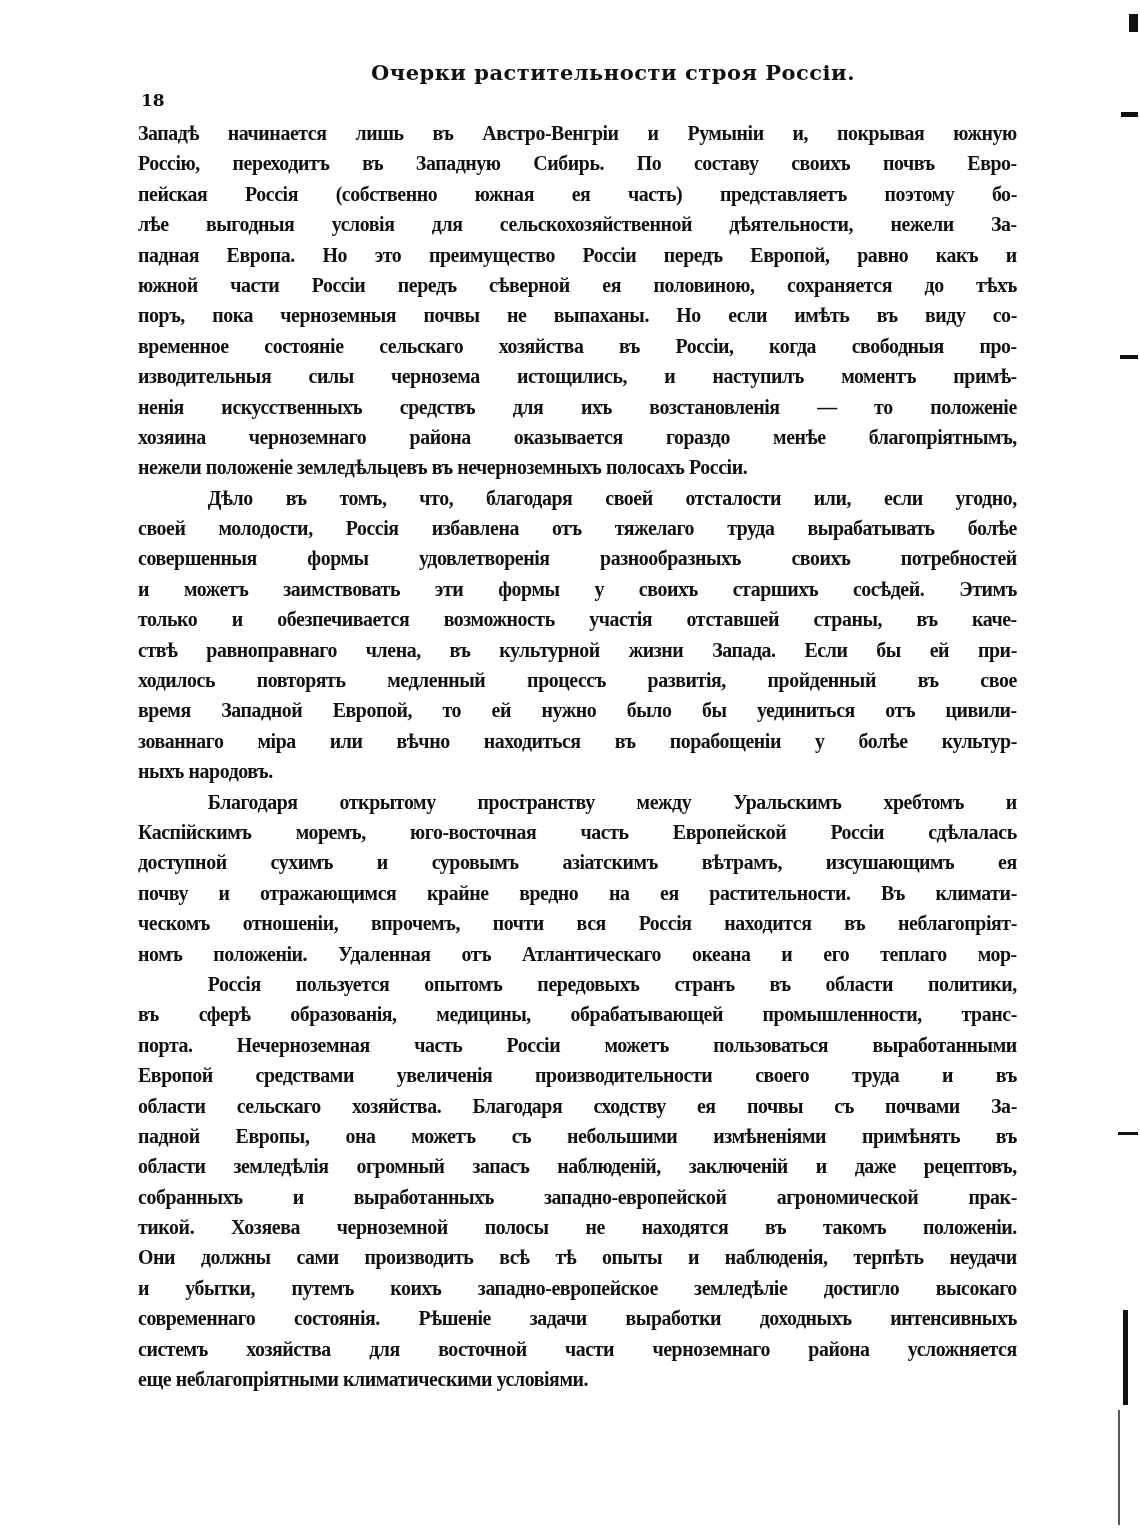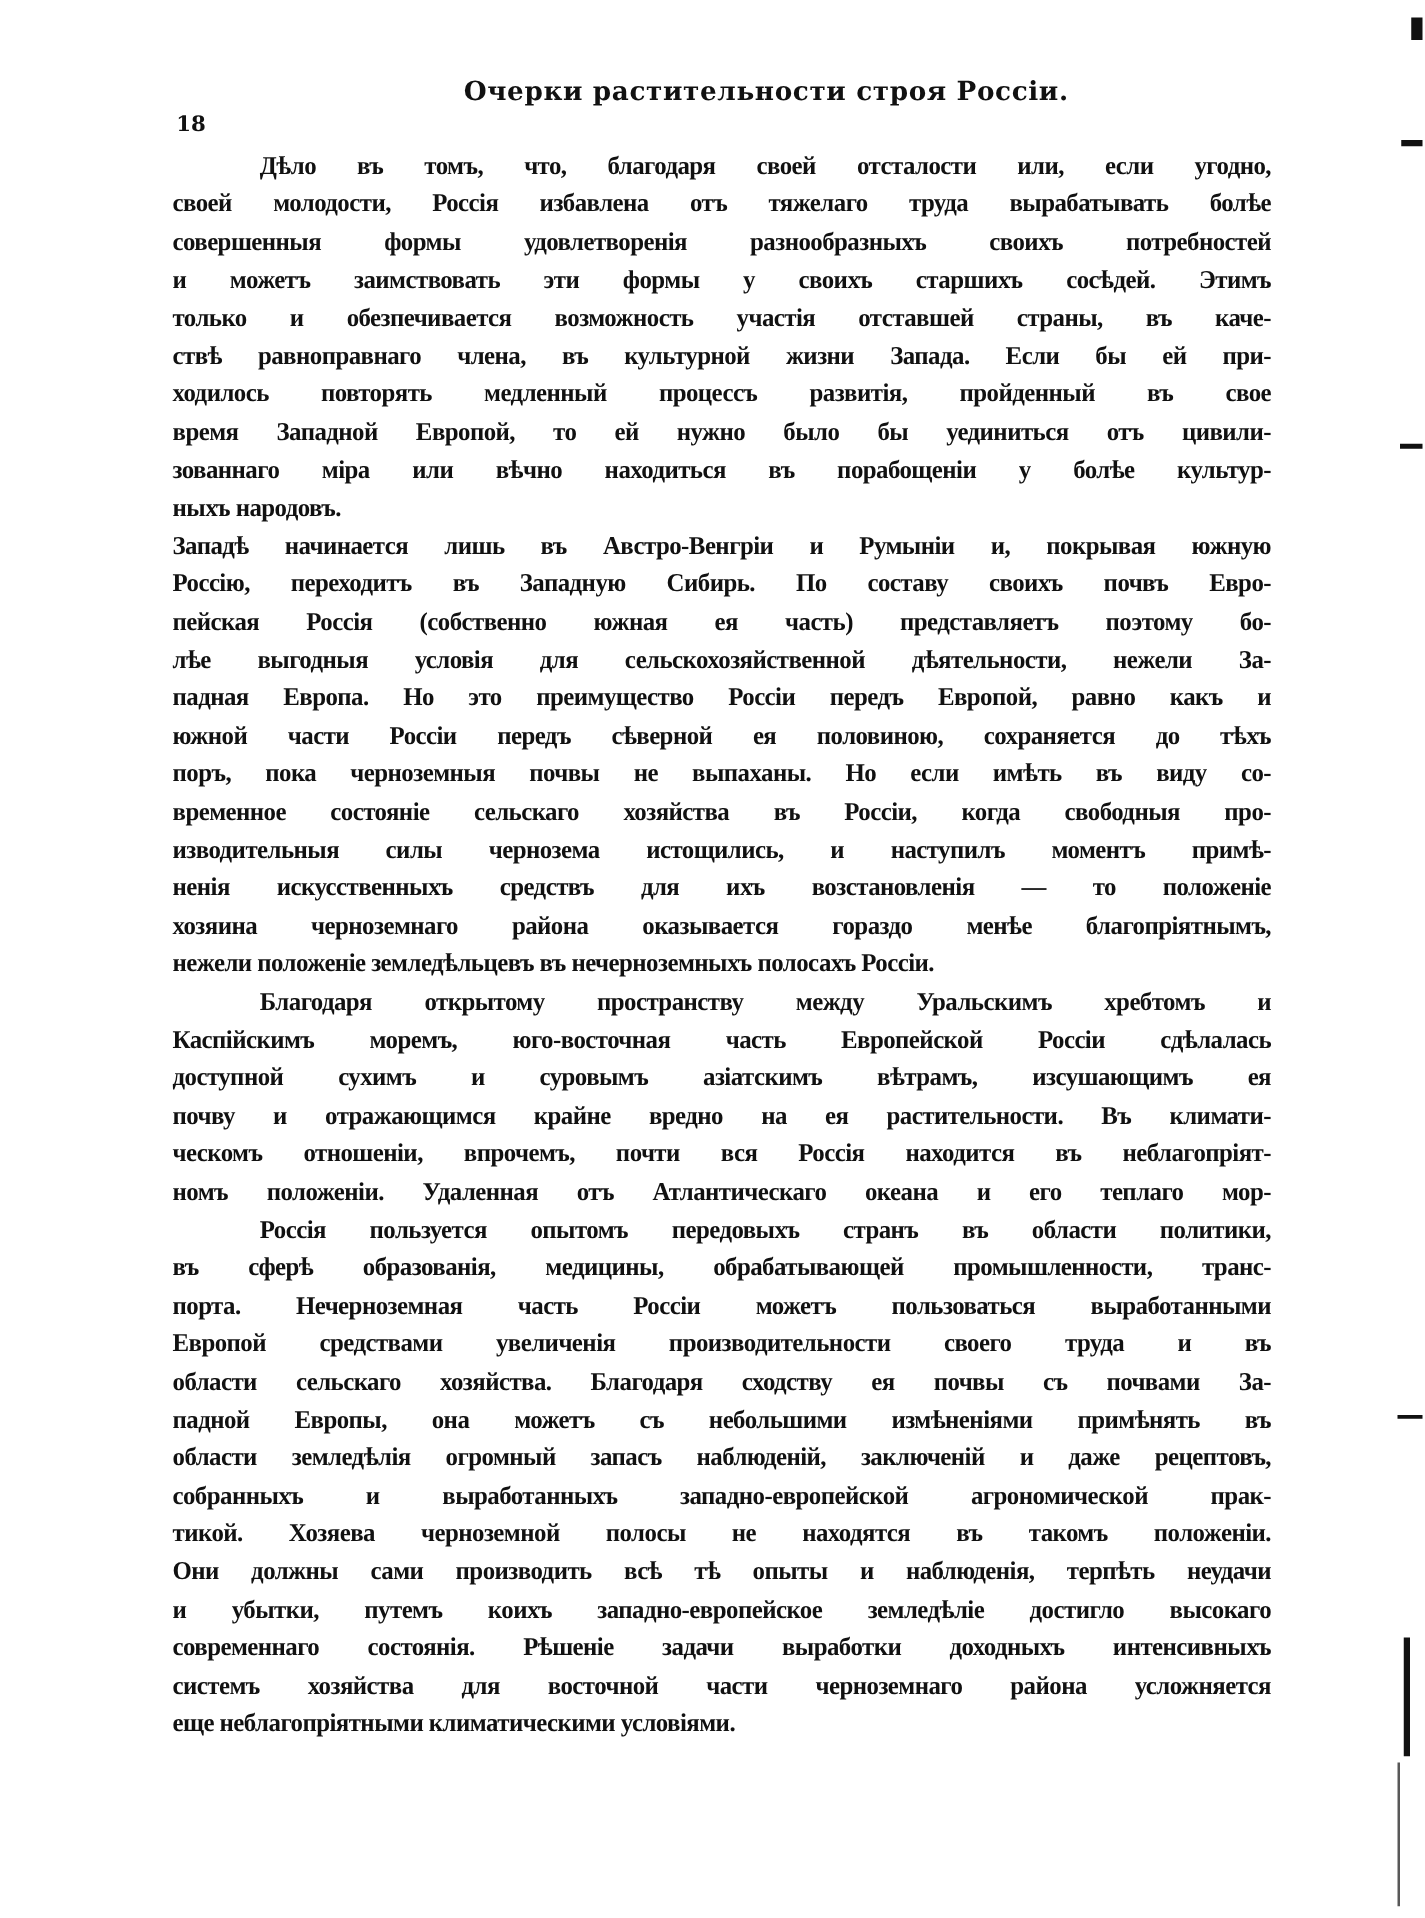--- a/index.html
+++ b/index.html
@@ -20,45 +20,45 @@
 <body>
 
 <div class="header">
   <span class="page-number">18</span>
   <span class="running-title">Очерки растительности строя Россіи.</span>
 </div>
 
 <div class="body-text">
 
   <div>
-    <div class="line indent">Дѣло въ томъ, что, благодаря своей отсталости или, если угодно,</div>
-    <div class="line">своей молодости, Россія избавлена отъ тяжелаго труда вырабатывать болѣе</div>
-    <div class="line">совершенныя формы удовлетворенія разнообразныхъ своихъ потребностей</div>
-    <div class="line">и можетъ заимствовать эти формы у своихъ старшихъ сосѣдей. Этимъ</div>
-    <div class="line">только и обезпечивается возможность участія отставшей страны, въ каче-</div>
-    <div class="line">ствѣ равноправнаго члена, въ культурной жизни Запада. Если бы ей при-</div>
-    <div class="line">ходилось повторять медленный процессъ развитія, пройденный въ свое</div>
-    <div class="line">время Западной Европой, то ей нужно было бы уединиться отъ цивили-</div>
-    <div class="line">зованнаго міра или вѣчно находиться въ порабощеніи у болѣе культур-</div>
-    <div class="line last">ныхъ народовъ.</div>
-  </div>
-
-  <div>
     <div class="line">Западѣ начинается лишь въ Австро-Венгріи и Румыніи и, покрывая южную</div>
     <div class="line">Россію, переходитъ въ Западную Сибирь. По составу своихъ почвъ Евро-</div>
     <div class="line">пейская Россія (собственно южная ея часть) представляетъ поэтому бо-</div>
     <div class="line">лѣе выгодныя условія для сельскохозяйственной дѣятельности, нежели За-</div>
     <div class="line">падная Европа. Но это преимущество Россіи передъ Европой, равно какъ и</div>
     <div class="line">южной части Россіи передъ сѣверной ея половиною, сохраняется до тѣхъ</div>
     <div class="line">поръ, пока черноземныя почвы не выпаханы. Но если имѣть въ виду со-</div>
     <div class="line">временное состояніе сельскаго хозяйства въ Россіи, когда свободныя про-</div>
     <div class="line">изводительныя силы чернозема истощились, и наступилъ моментъ примѣ-</div>
     <div class="line">ненія искусственныхъ средствъ для ихъ возстановленія — то положеніе</div>
     <div class="line">хозяина черноземнаго района оказывается гораздо менѣе благопріятнымъ,</div>
     <div class="line last">нежели положеніе земледѣльцевъ въ нечерноземныхъ полосахъ Россіи.</div>
+  </div>
+
+  <div>
+    <div class="line indent">Дѣло въ томъ, что, благодаря своей отсталости или, если угодно,</div>
+    <div class="line">своей молодости, Россія избавлена отъ тяжелаго труда вырабатывать болѣе</div>
+    <div class="line">совершенныя формы удовлетворенія разнообразныхъ своихъ потребностей</div>
+    <div class="line">и можетъ заимствовать эти формы у своихъ старшихъ сосѣдей. Этимъ</div>
+    <div class="line">только и обезпечивается возможность участія отставшей страны, въ каче-</div>
+    <div class="line">ствѣ равноправнаго члена, въ культурной жизни Запада. Если бы ей при-</div>
+    <div class="line">ходилось повторять медленный процессъ развитія, пройденный въ свое</div>
+    <div class="line">время Западной Европой, то ей нужно было бы уединиться отъ цивили-</div>
+    <div class="line">зованнаго міра или вѣчно находиться въ порабощеніи у болѣе культур-</div>
+    <div class="line last">ныхъ народовъ.</div>
   </div>
 
   <div>
     <div class="line indent">Благодаря открытому пространству между Уральскимъ хребтомъ и</div>
     <div class="line">Каспійскимъ моремъ, юго-восточная часть Европейской Россіи сдѣлалась</div>
     <div class="line">доступной сухимъ и суровымъ азіатскимъ вѣтрамъ, изсушающимъ ея</div>
     <div class="line">почву и отражающимся крайне вредно на ея растительности. Въ климати-</div>
     <div class="line">ческомъ отношеніи, впрочемъ, почти вся Россія находится въ неблагопріят-</div>
     <div class="line">номъ положеніи. Удаленная отъ Атлантическаго океана и его теплаго мор-</div>
   </div>

